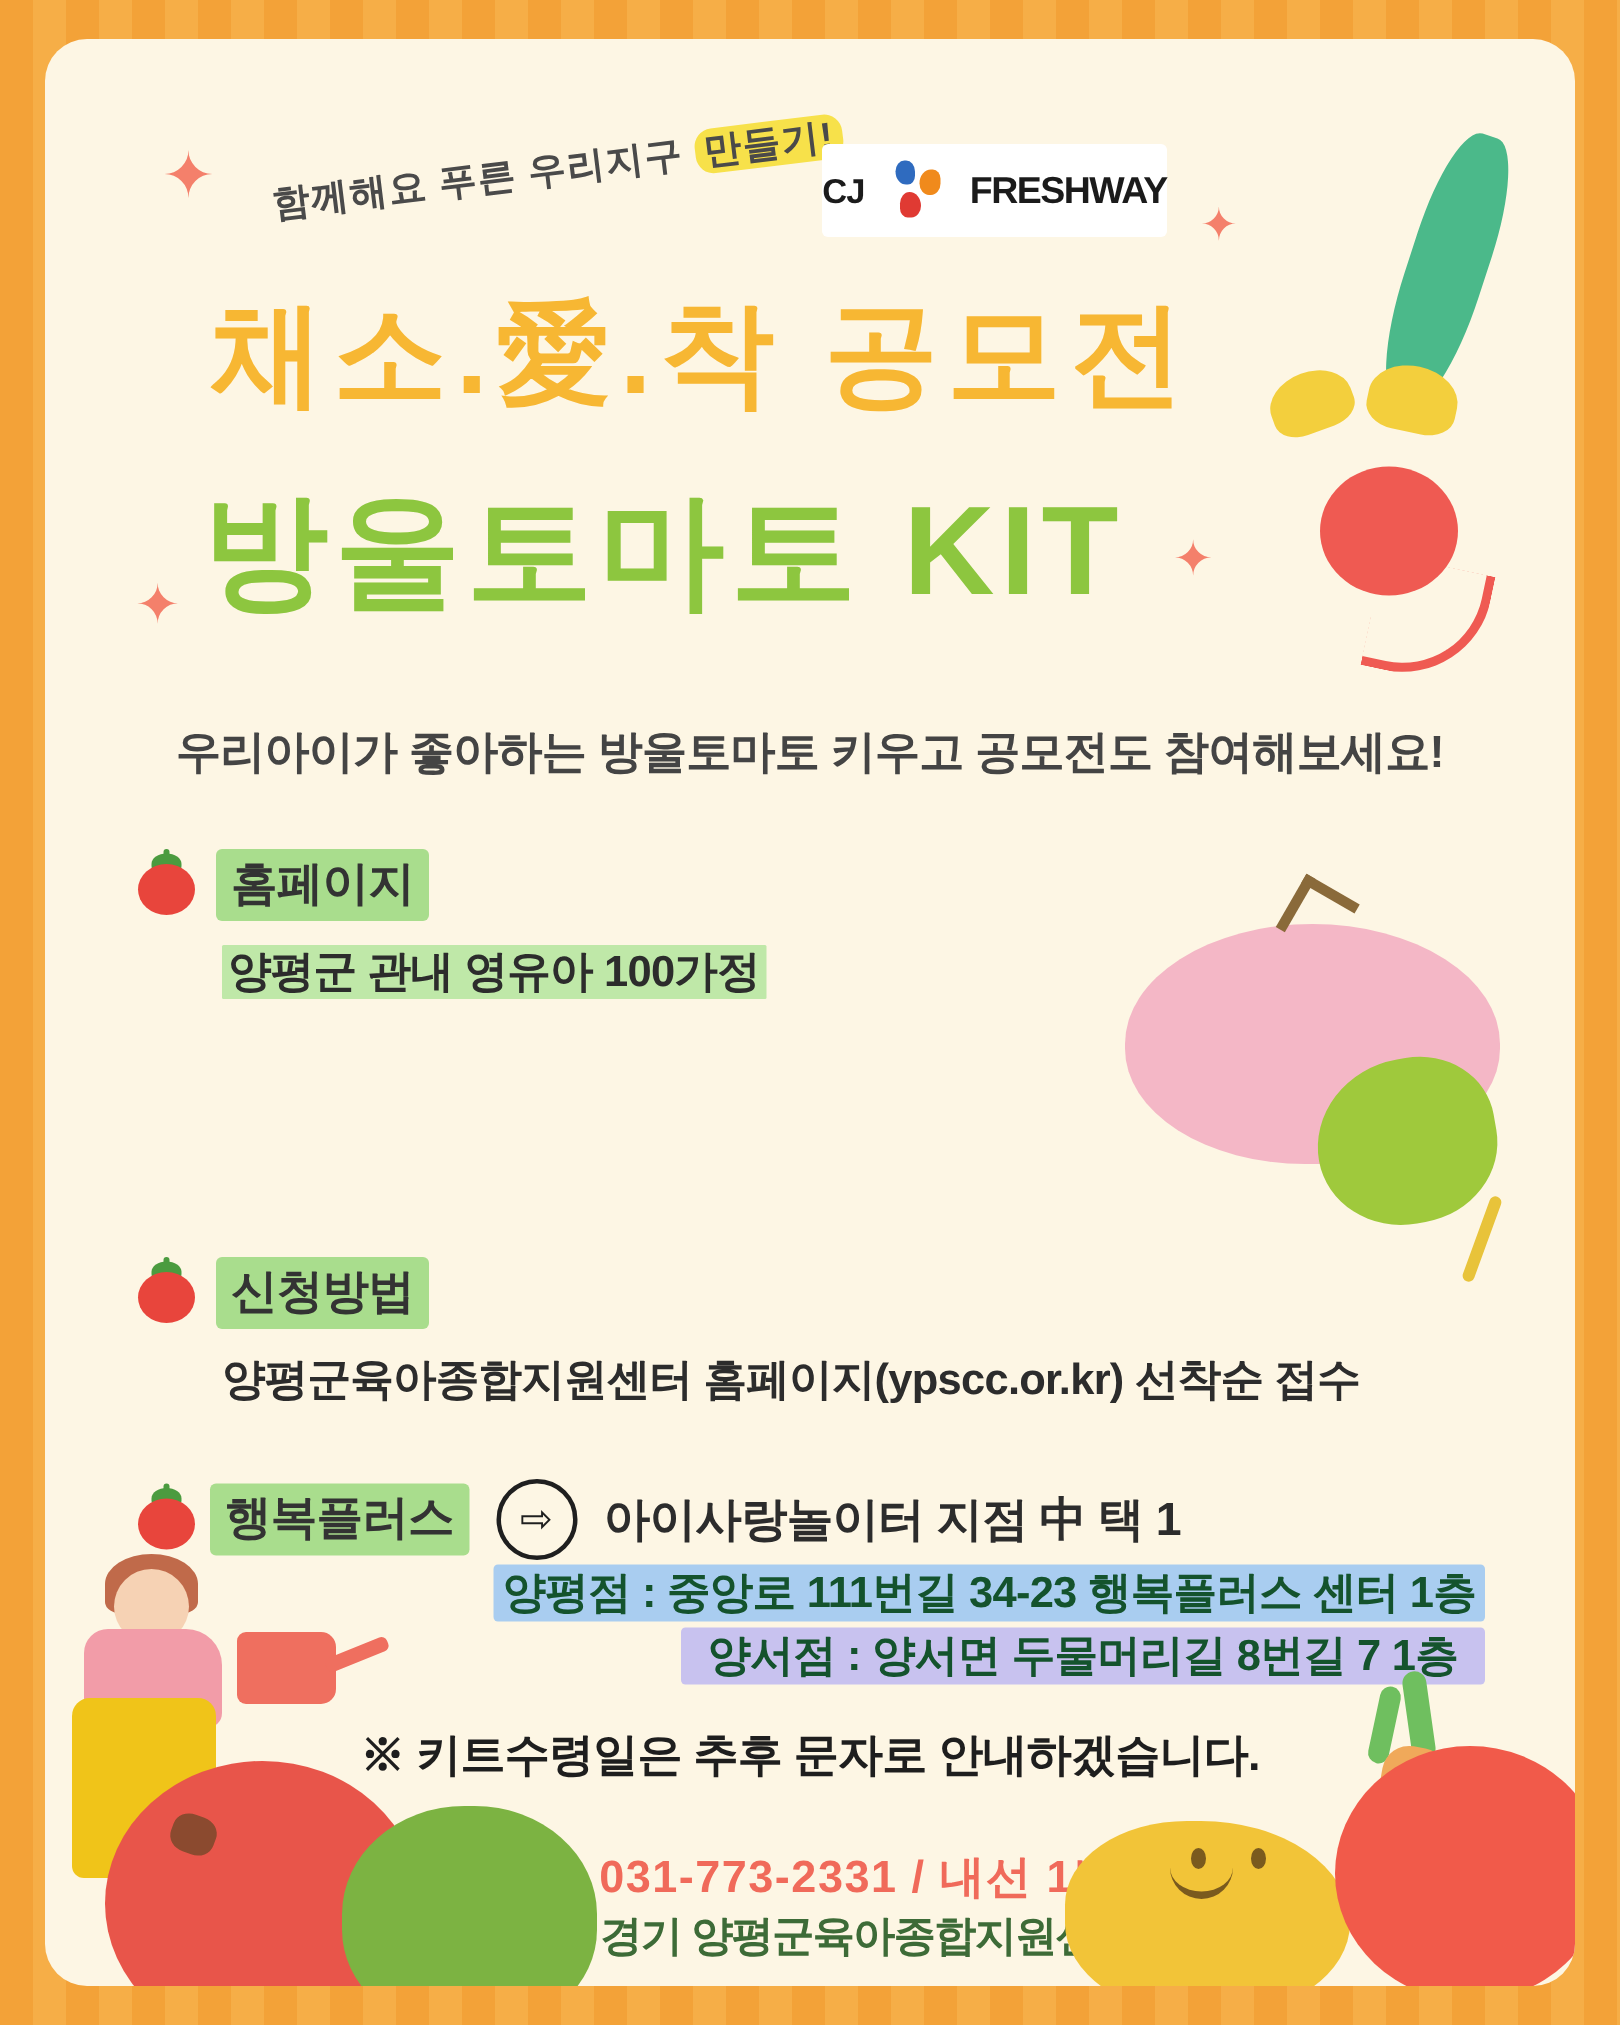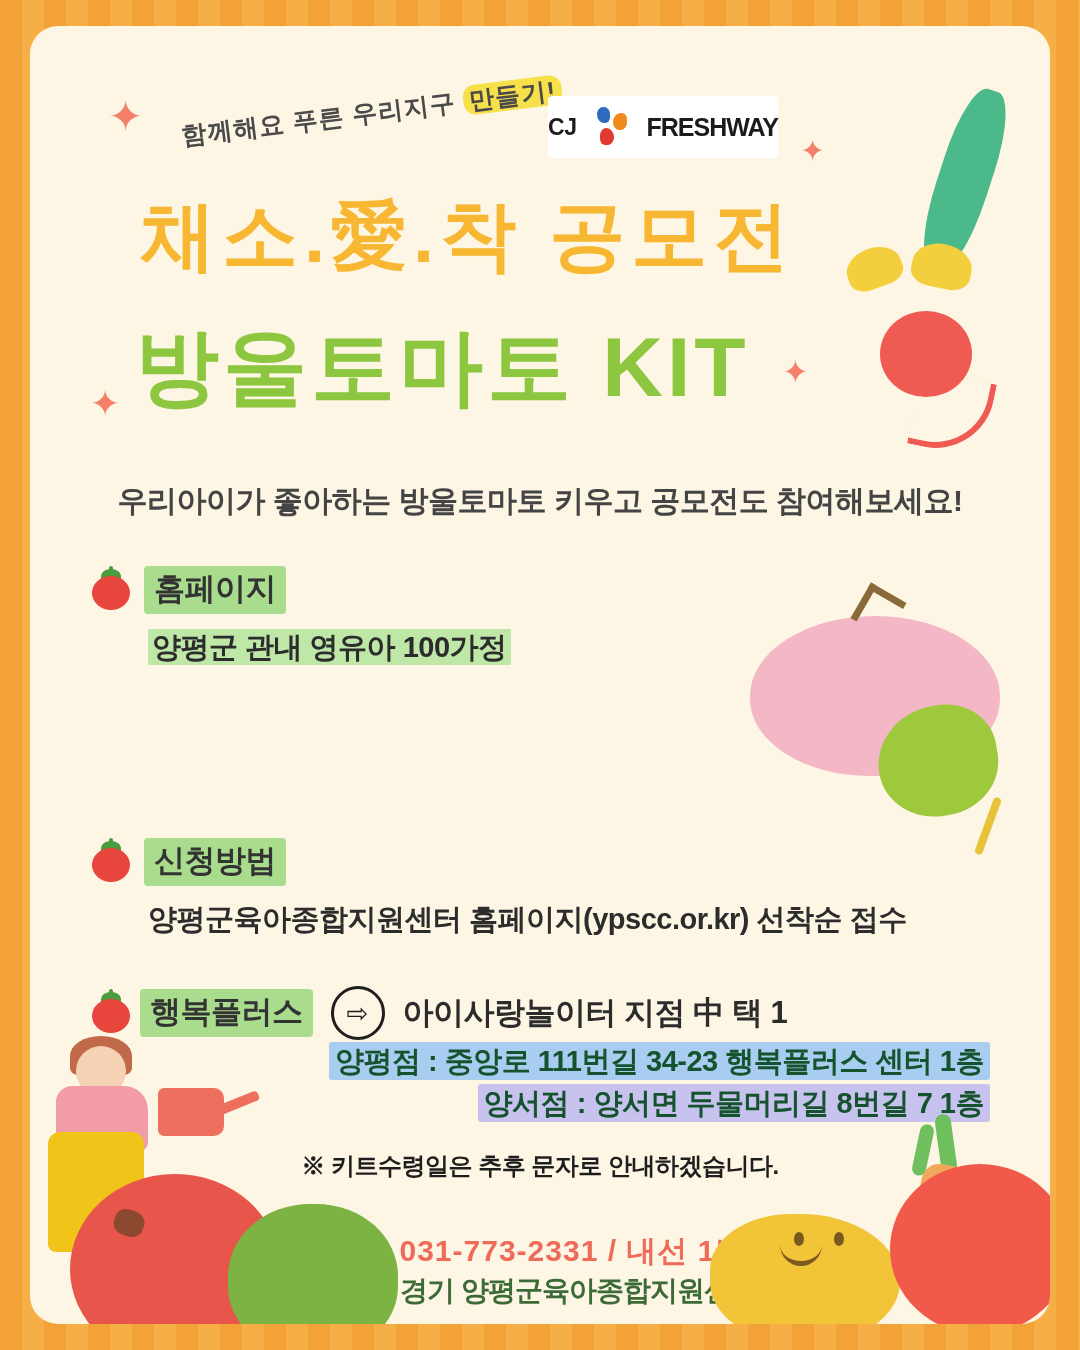--- a/index.html
+++ b/index.html
@@ -230,26 +230,26 @@
 
   .branch {
     margin-top: 2px;
     text-align: right;
     font-size: 29px;
     font-weight: 700;
     color: #14532d;
     letter-spacing: -0.5px;
   }
   .branch span.hl { background: #a9cdf0; padding: 3px 6px; border-radius: 3px; }
-  .branch span.hl-p { background: #c8c2ef; padding: 3px 6px; border-radius: 3px; }
+  .branch span.hl-p { background: #c8c2ef; padding: 3px 18px; border-radius: 3px; }
 
   .note {
     margin-top: 26px;
     text-align: center;
-    font-size: 24px;
+    font-size: 30px;
     font-weight: 700;
     color: #1e1e1e;
     letter-spacing: -0.5px;
   }
 
   .phone-row {
     position: absolute;
     left: 0; right: 0;
     top: 1205px;
     display: flex;

